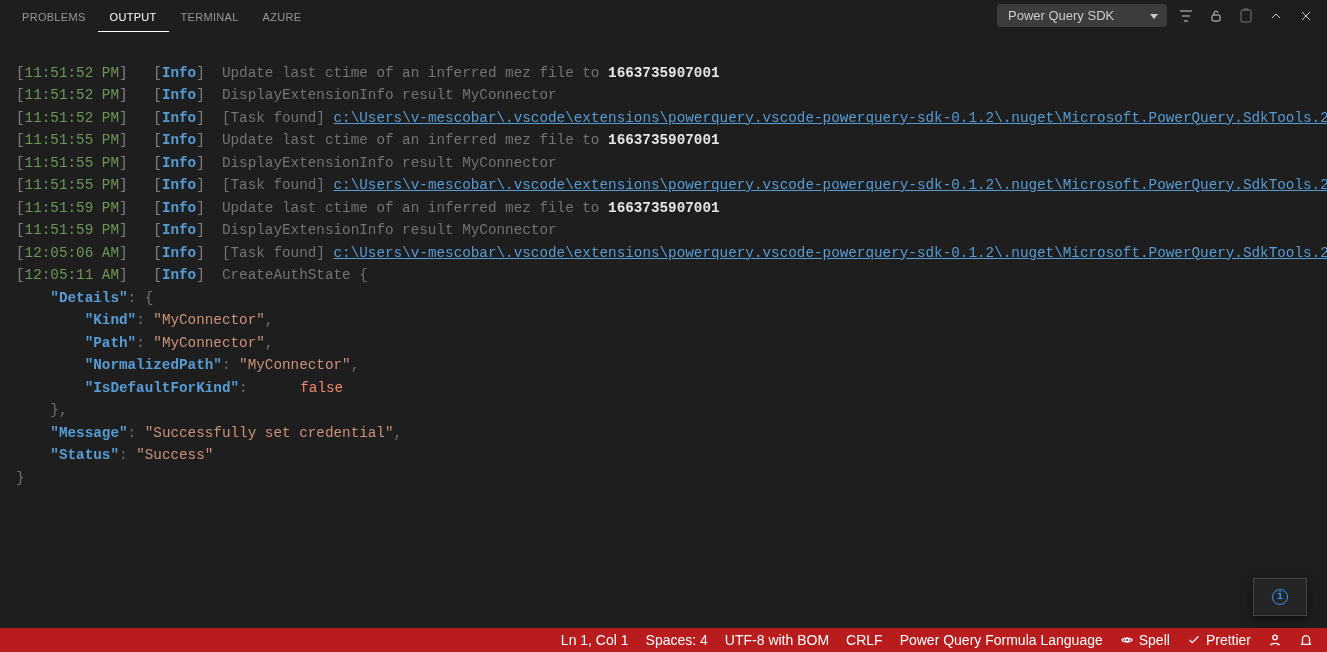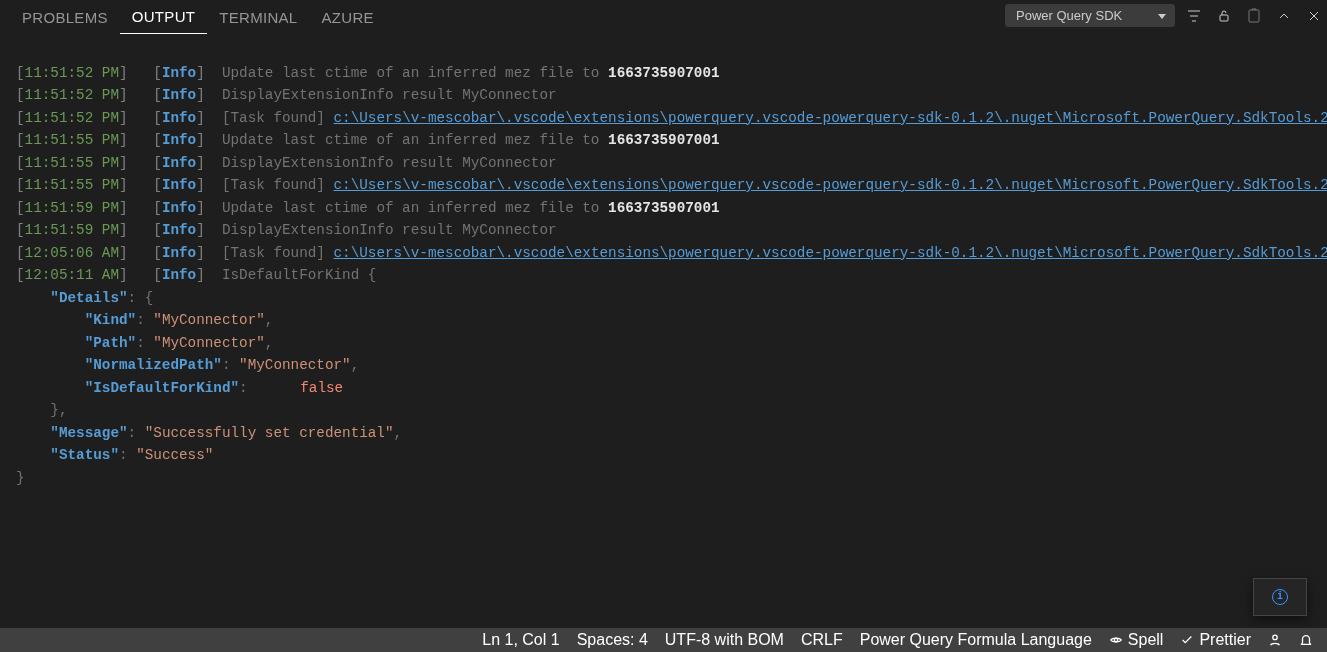--- a/index.html
+++ b/index.html
@@ -11,26 +11,26 @@
     display:flex; flex-direction:column;
   }
   .tabbar {
     height:35px; display:flex; align-items:center;
     padding:0 10px; background:#1e1e1e;
     border-bottom:1px solid #1e1e1e;
     position:relative;
   }
   .tab {
     padding:8px 12px; cursor:pointer;
-    color:#969696; font-size:15px; letter-spacing:.3px;
+    color:#969696; font-size:11px; letter-spacing:.3px;
     text-transform:uppercase;
   }
   .tab.active { color:#ffffff; border-bottom:1px solid #ffffff; }
   .right-controls {
-    position:absolute; right:2px; top:4px;
+    position:absolute; right:10px; top:4px;
     display:flex; align-items:center; gap:8px;
   }
   .dropdown {
     background:#3c3c3c; color:#cccccc;
     padding:3px 24px 3px 10px; font-size:13px;
     border:1px solid #3c3c3c; border-radius:3px;
     position:relative; cursor:pointer; min-width:170px;
   }
   .dropdown::after {
     content:""; position:absolute; right:8px; top:9px;
@@ -55,22 +55,22 @@
   .lnk { color:#569cd6; text-decoration:underline; }
   .toast {
     position:absolute; right:20px; bottom:12px;
     background:#252526; border:1px solid #454545;
     padding:10px 18px; display:flex; align-items:center; gap:10px;
     color:#cccccc; font-size:13px;
     box-shadow:0 4px 12px rgba(0,0,0,.5);
   }
   .toast .info-ico { width:16px; height:16px; border:1.4px solid #3794ff; border-radius:50%; display:flex; align-items:center; justify-content:center; color:#3794ff; font-size:10px; font-weight:bold;}
   .statusbar {
-    height:24px; background:#404040; color:#ffffff;
-    display:flex; align-items:center; font-size:16px;
+    height:24px; background:#b91c1c; color:#ffffff;
+    display:flex; align-items:center; font-size:14px;
     padding:0 10px; gap:9px;
   }
   .statusbar .spacer { flex:1; }
   .statusbar .item { display:flex; align-items:center; gap:5px; cursor:pointer; padding:0 4px;}
   .statusbar svg { width:14px; height:14px; fill:none; stroke:#fff; stroke-width:1.5;}
 </style>
 </head>
 <body>
 
 <div class="tabbar">
@@ -113,21 +113,21 @@
 <div class="output">
 <span class="gray">[</span><span class="green">11:51:52 PM</span><span class="gray">]   [</span><span class="blue">Info</span><span class="gray">]  </span><span class="white">Update last ctime of an inferred mez file to </span><span class="num">1663735907001</span>
 <span class="gray">[</span><span class="green">11:51:52 PM</span><span class="gray">]   [</span><span class="blue">Info</span><span class="gray">]  </span><span class="white">DisplayExtensionInfo result MyConnector</span>
 <span class="gray">[</span><span class="green">11:51:52 PM</span><span class="gray">]   [</span><span class="blue">Info</span><span class="gray">]  </span><span class="white">[Task found]</span> <span class="lnk">c:\Users\v-mescobar\.vscode\extensions\powerquery.vscode-powerquery-sdk-0.1.2\.nuget\Microsoft.PowerQuery.SdkTools.2.109.6\tools\pqtest.exe</span>    
 <span class="gray">[</span><span class="green">11:51:55 PM</span><span class="gray">]   [</span><span class="blue">Info</span><span class="gray">]  </span><span class="white">Update last ctime of an inferred mez file to </span><span class="num">1663735907001</span>
 <span class="gray">[</span><span class="green">11:51:55 PM</span><span class="gray">]   [</span><span class="blue">Info</span><span class="gray">]  </span><span class="white">DisplayExtensionInfo result MyConnector</span>
 <span class="gray">[</span><span class="green">11:51:55 PM</span><span class="gray">]   [</span><span class="blue">Info</span><span class="gray">]  </span><span class="white">[Task found]</span> <span class="lnk">c:\Users\v-mescobar\.vscode\extensions\powerquery.vscode-powerquery-sdk-0.1.2\.nuget\Microsoft.PowerQuery.SdkTools.2.109.6\tools\pqtest.exe</span>    
 <span class="gray">[</span><span class="green">11:51:59 PM</span><span class="gray">]   [</span><span class="blue">Info</span><span class="gray">]  </span><span class="white">Update last ctime of an inferred mez file to </span><span class="num">1663735907001</span>
 <span class="gray">[</span><span class="green">11:51:59 PM</span><span class="gray">]   [</span><span class="blue">Info</span><span class="gray">]  </span><span class="white">DisplayExtensionInfo result MyConnector</span>
 <span class="gray">[</span><span class="green">12:05:06 AM</span><span class="gray">]   [</span><span class="blue">Info</span><span class="gray">]  </span><span class="white">[Task found]</span> <span class="lnk">c:\Users\v-mescobar\.vscode\extensions\powerquery.vscode-powerquery-sdk-0.1.2\.nuget\Microsoft.PowerQuery.SdkTools.2.109.6\tools\pqtest.exe</span>      
-<span class="gray">[</span><span class="green">12:05:11 AM</span><span class="gray">]   [</span><span class="blue">Info</span><span class="gray">]  </span><span class="white">IsDefaultForKind {</span>
+<span class="gray">[</span><span class="green">12:05:11 AM</span><span class="gray">]   [</span><span class="blue">Info</span><span class="gray">]  </span><span class="white">CreateAuthState {</span>
 <span class="white">    </span><span class="blue">"Details"</span><span class="white">: {</span>
 <span class="white">        </span><span class="blue">"Kind"</span><span class="white">: </span><span class="orange">"MyConnector"</span><span class="white">,</span>
 <span class="white">        </span><span class="blue">"Path"</span><span class="white">: </span><span class="orange">"MyConnector"</span><span class="white">,</span>
 <span class="white">        </span><span class="blue">"NormalizedPath"</span><span class="white">: </span><span class="orange">"MyConnector"</span><span class="white">,</span>
 <span class="white">        </span><span class="blue">"IsDefaultForKind"</span><span class="white">: </span><span class="red">false</span>
 <span class="white">    },</span>
 <span class="white">    </span><span class="blue">"Message"</span><span class="white">: </span><span class="orange">"Successfully set credential"</span><span class="white">,</span>
 <span class="white">    </span><span class="blue">"Status"</span><span class="white">: </span><span class="orange">"Success"</span>
 <span class="white">}</span>
 

